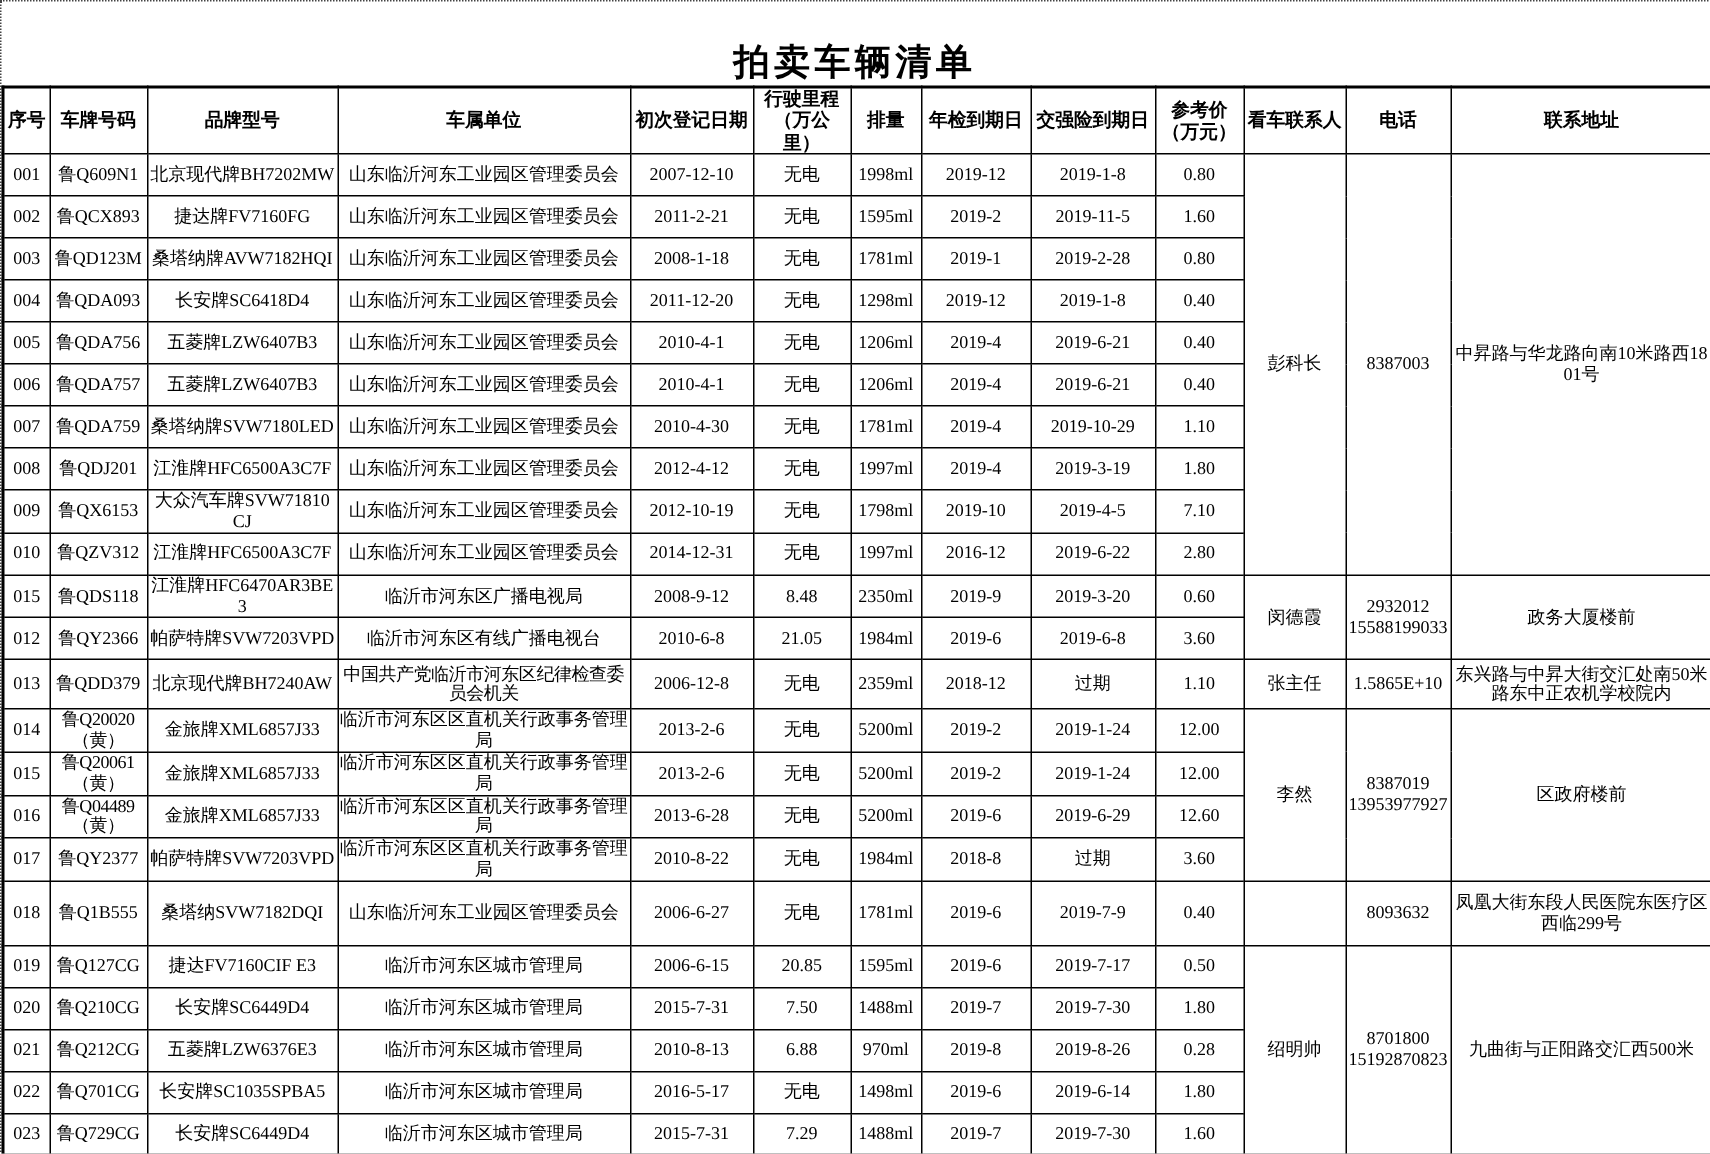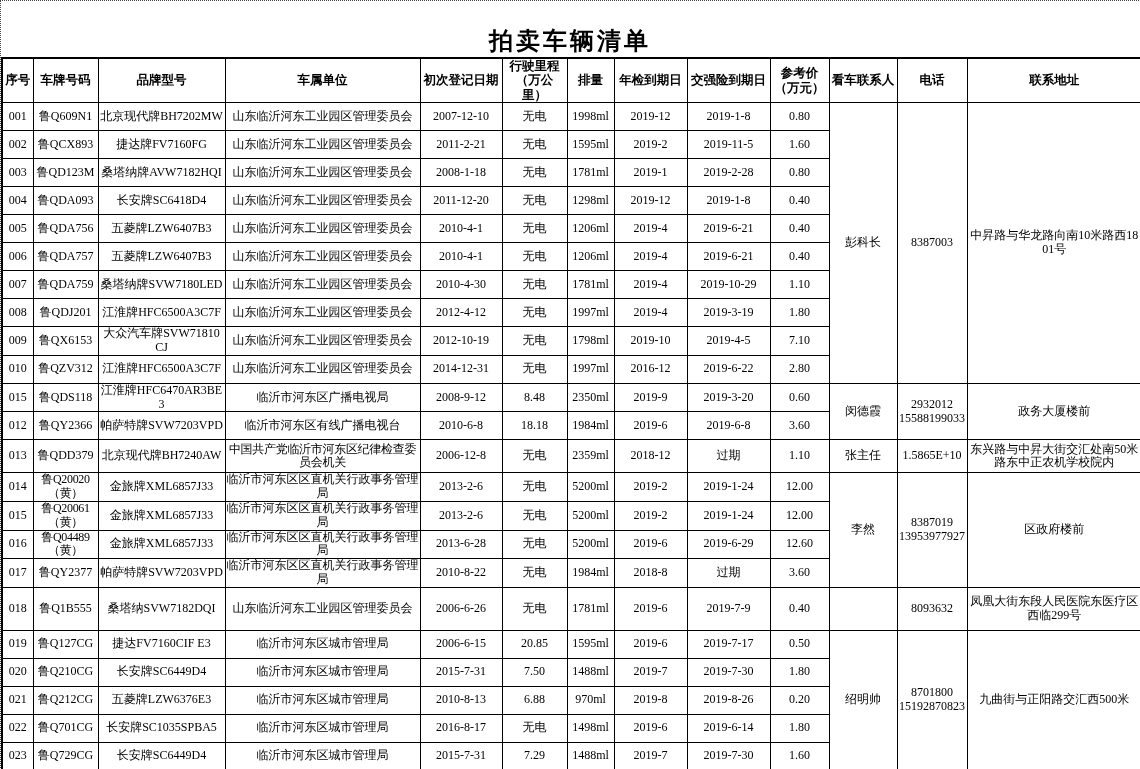--- a/index.html
+++ b/index.html
@@ -220,21 +220,21 @@
           <td rowspan="2" class="phone">2932012
 15588199033</td>
           <td rowspan="2" class="addr">政务大厦楼前</td>
         </tr>
         <tr style="height: 28px;">
           <td>012</td>
           <td>鲁QY2366</td>
           <td>帕萨特牌SVW7203VPD</td>
           <td>临沂市河东区有线广播电视台</td>
           <td>2010-6-8</td>
-          <td>18.18</td>
+          <td>21.05</td>
           <td>1984ml</td>
           <td>2019-6</td>
           <td>2019-6-8</td>
           <td>3.60</td>
         </tr>
         <tr style="height: 33px;">
           <td>013</td>
           <td>鲁QDD379</td>
           <td>北京现代牌BH7240AW</td>
           <td class="xs">中国共产党临沂市河东区纪律检查委员会机关</td>
@@ -298,21 +298,21 @@
           <td>1984ml</td>
           <td>2018-8</td>
           <td>过期</td>
           <td>3.60</td>
         </tr>
         <tr style="height: 43px;">
           <td>018</td>
           <td>鲁Q1B555</td>
           <td>桑塔纳SVW7182DQI</td>
           <td>山东临沂河东工业园区管理委员会</td>
-          <td>2006-6-26</td>
+          <td>2006-6-27</td>
           <td>无电</td>
           <td>1781ml</td>
           <td>2019-6</td>
           <td>2019-7-9</td>
           <td>0.40</td>
           <td rowspan="1"></td>
           <td rowspan="1" class="phone">8093632</td>
           <td rowspan="1" class="addr">凤凰大街东段人民医院东医疗区西临299号</td>
         </tr>
         <tr style="height: 28px;">
@@ -346,28 +346,28 @@
         <tr style="height: 28px;">
           <td>021</td>
           <td>鲁Q212CG</td>
           <td>五菱牌LZW6376E3</td>
           <td>临沂市河东区城市管理局</td>
           <td>2010-8-13</td>
           <td>6.88</td>
           <td>970ml</td>
           <td>2019-8</td>
           <td>2019-8-26</td>
-          <td>0.20</td>
+          <td>0.28</td>
         </tr>
         <tr style="height: 28px;">
           <td>022</td>
           <td>鲁Q701CG</td>
           <td>长安牌SC1035SPBA5</td>
           <td>临沂市河东区城市管理局</td>
-          <td>2016-8-17</td>
+          <td>2016-5-17</td>
           <td>无电</td>
           <td>1498ml</td>
           <td>2019-6</td>
           <td>2019-6-14</td>
           <td>1.80</td>
         </tr>
         <tr style="height: 28px;">
           <td>023</td>
           <td>鲁Q729CG</td>
           <td>长安牌SC6449D4</td>

